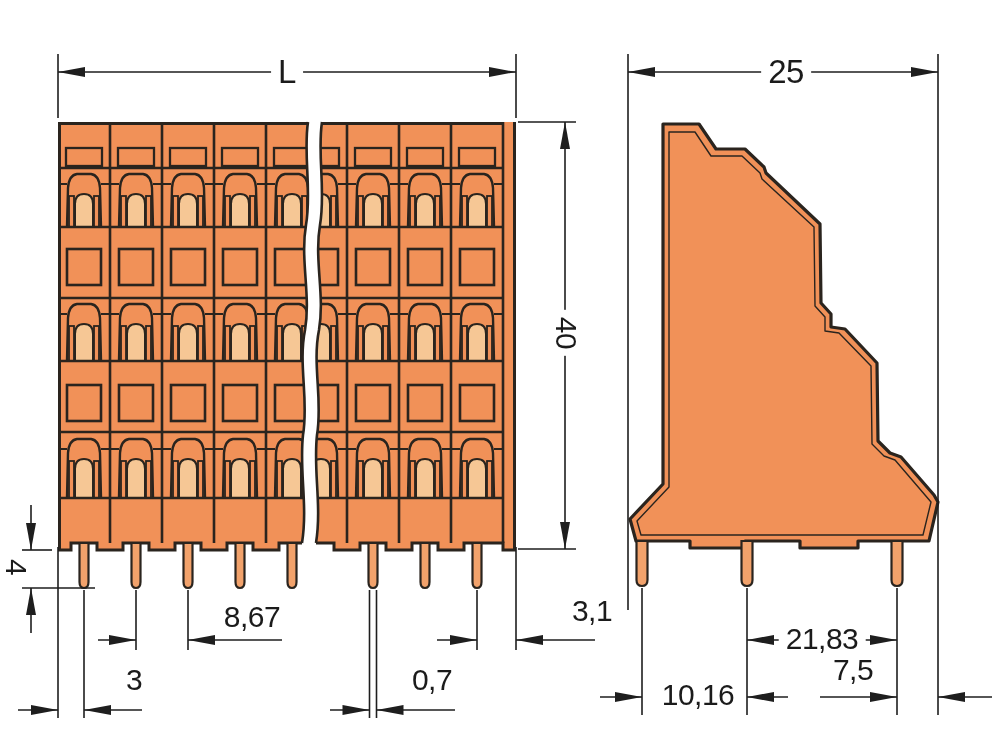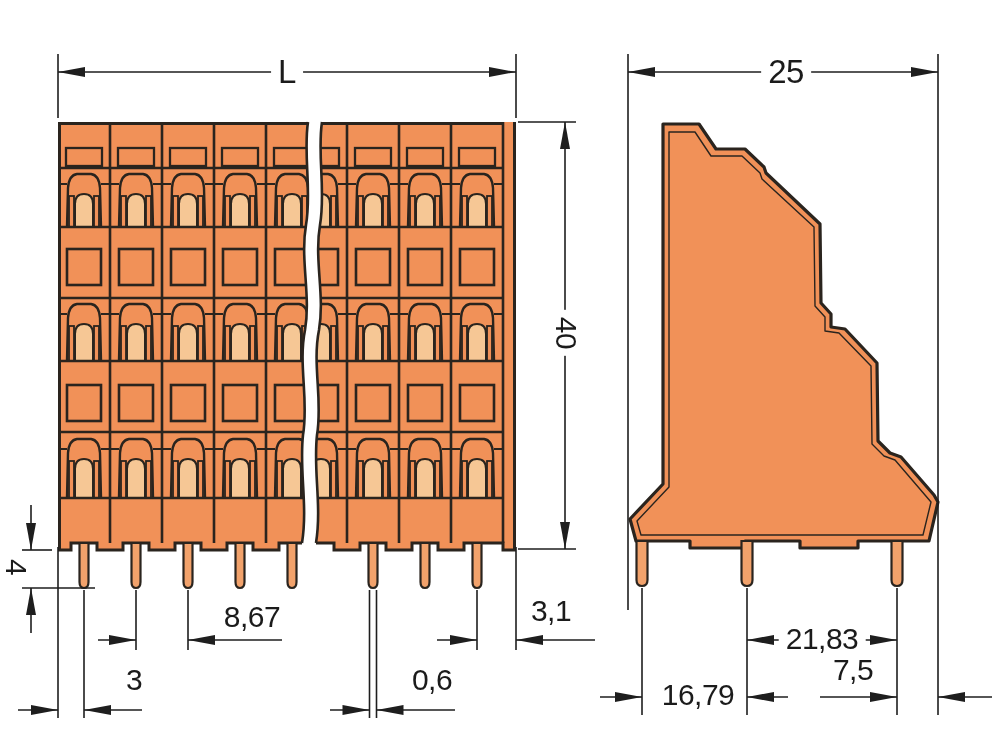--- a/index.html
+++ b/index.html
@@ -338,19 +338,19 @@
         <polygon points="642,697 615,692 615,702" fill="#1E1E1E"></polygon>
         <polygon points="747,697 774,692 774,702" fill="#1E1E1E"></polygon>
       </g>
   </svg>
 
   <div class="dim big bg" style="left:287px;top:71px">L</div>
   <div class="dim rot bg" style="left:566px;top:333px">40</div>
   <div class="dim rot" style="left:16px;top:567px">4</div>
   <div class="dim" style="left:252px;top:617px">8,67</div>
   <div class="dim" style="left:134px;top:680px">3</div>
-  <div class="dim" style="left:432px;top:680px">0,6</div>
-  <div class="dim" style="left:551px;top:611px">3,1</div>
+  <div class="dim" style="left:432px;top:680px">0,7</div>
+  <div class="dim" style="left:592px;top:611px">3,1</div>
   <div class="dim big bg" style="left:786px;top:71px">25</div>
   <div class="dim bg" style="left:822px;top:639px">21,83</div>
   <div class="dim" style="left:853px;top:670px">7,5</div>
-  <div class="dim bg" style="left:698px;top:695px">16,79</div>
+  <div class="dim bg" style="left:698px;top:695px">10,16</div>
 </div>
 
 </body></html>

